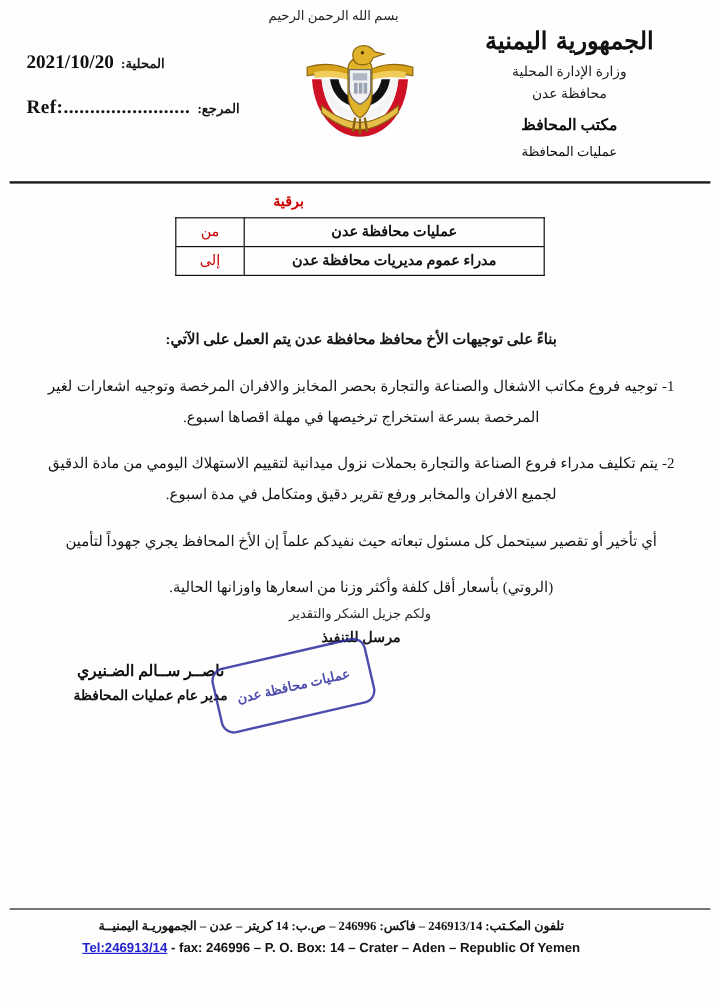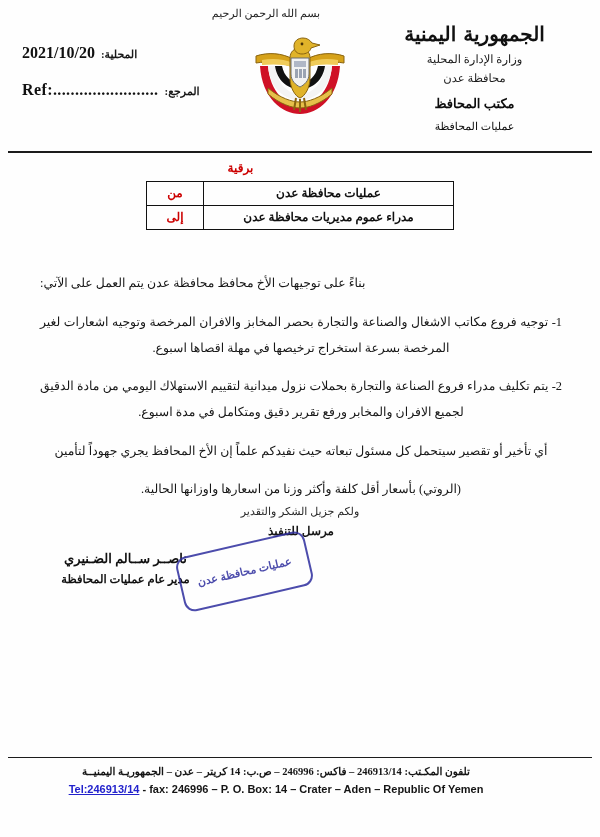--- a/index.html
+++ b/index.html
@@ -37,20 +37,21 @@
   .basmala {
     position: absolute;
     top: 7px;
     left: 0;
     width: 532px;
     text-align: center;
     font-family: "Liberation Serif", "DejaVu Serif", serif;
     font-size: 11px;
     color: #252525;
     letter-spacing: -0.3px;
+    padding-left: 12px;
   }
 
   
   .emblem-wrap {
     position: absolute;
     top: 26px;
     left: 252px;
     width: 96px;
     height: 96px;
   }
@@ -164,21 +165,21 @@
   .tbl td {
     border: 1.6px solid #111;
     height: 21px;
     padding: 1px 4px;
     text-align: center;
     vertical-align: middle;
   }
   .tbl td.key {
     width: 48px;
     color: #cc0000;
-    font-weight: bold;
+    font-weight: normal;
     font-size: 12px;
   }
   .tbl td.val {
     font-size: 12px;
     font-weight: bold;
     color: #101010;
   }
 
   
   .body-text {
@@ -186,22 +187,23 @@
     top: 258px;
     left: 40px;
     width: 522px;
     direction: rtl;
     text-align: justify;
     font-size: 12.4px;
     line-height: 26px;
     color: #161616;
   }
   .intro {
-    text-align: left;
+    text-align: center;
     margin-bottom: 0;
+    font-weight: bold;
   }
   .item {
     display: block;
     margin-bottom: 0;
     padding-right: 0;
     text-align: justify;
     text-align-last: center;
   }
   .tail {
     text-align: justify;

